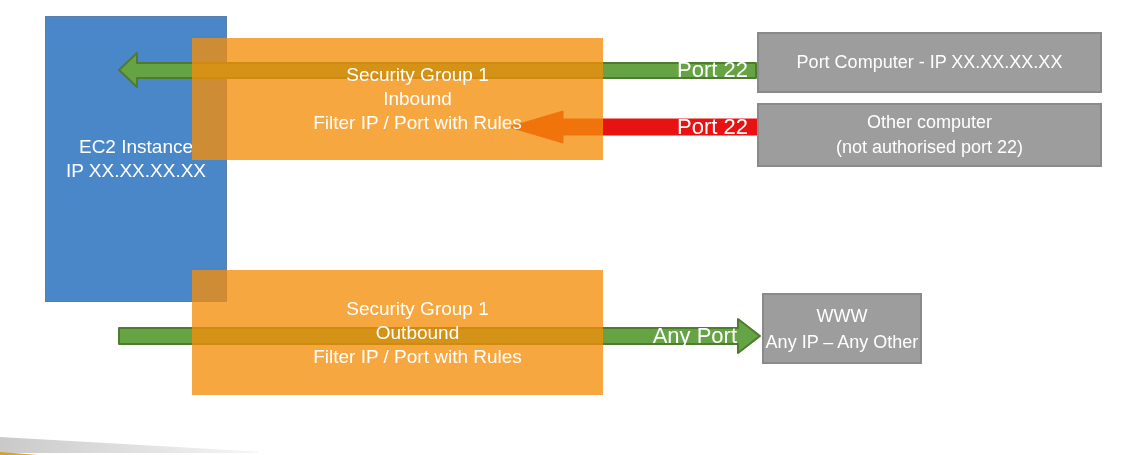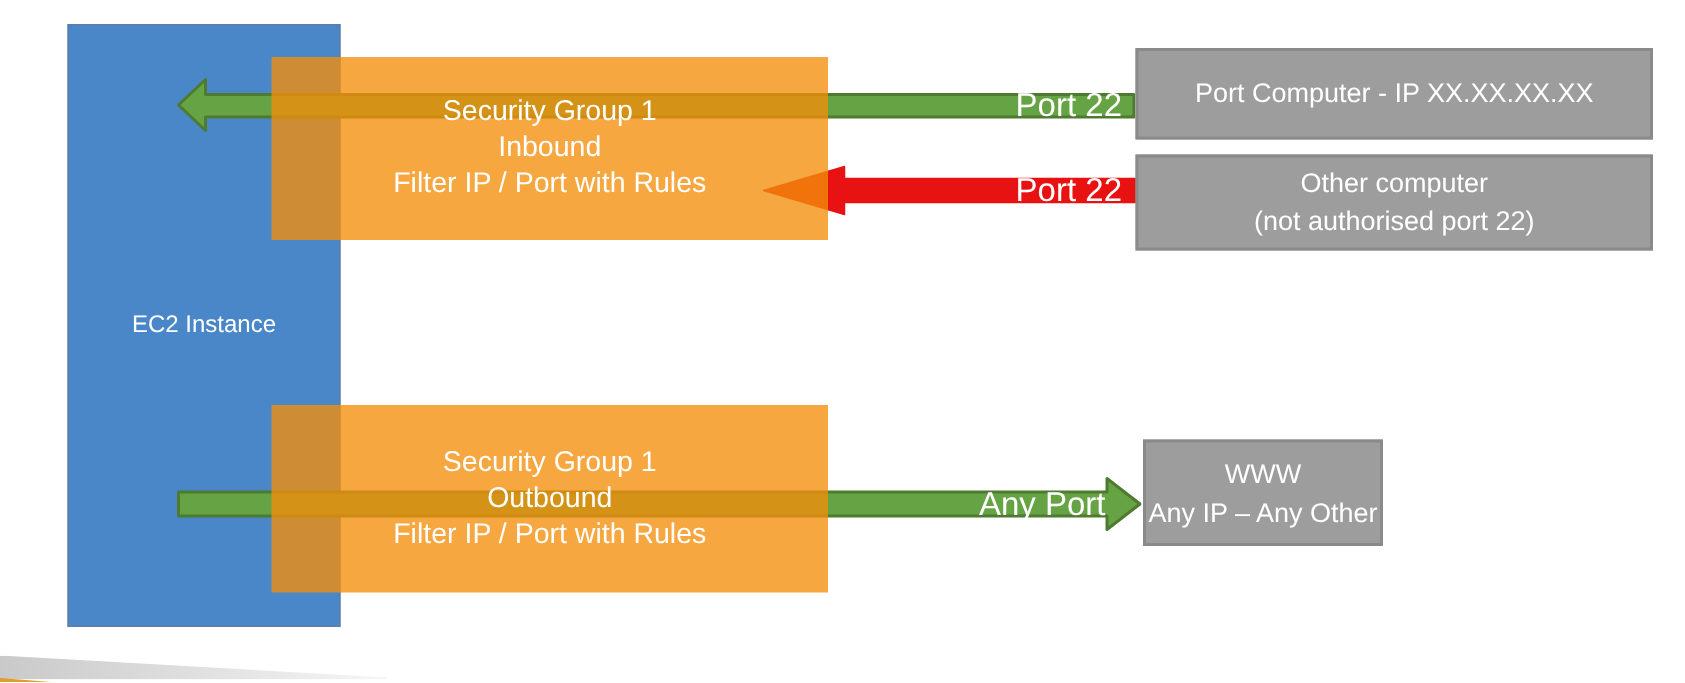--- a/index.html
+++ b/index.html
@@ -6,39 +6,40 @@
   #canvas {
     position:relative; width:1123px; height:455px; background:#ffffff;
     overflow:hidden;
     font-family:"Liberation Sans","DejaVu Sans",sans-serif;
     color:#ffffff;
   }
   .abs { position:absolute; }
 
   
   .ec2-box {
-    left:45px; top:16px; width:182px; height:402px;
+    left:45px; top:16px; width:182px; height:286px;
     background:var(--ec2-blue,#4A87C8);
     border:1px solid var(--ec2-blue-border,#5E7CA8);
     box-sizing:border-box;
     display:flex; flex-direction:column; justify-content:center; align-items:center;
-    text-align:center; font-size:16px; line-height:24px;
+    text-align:center; font-size:19px; line-height:24px;
     z-index:1;
   }
 
   
   .arrow-svg { z-index:2; display:block; }
 
   
   .sg-box {
-    left:181px; width:371px;
+    left:192px; width:371px;
     background:var(--security-group-orange-fill,rgba(243,142,10,0.78));
     display:flex; flex-direction:column; justify-content:center; align-items:center;
     text-align:center; font-size:19px; line-height:24px;
     z-index:3;
+    padding-left:40px;
   }
   .sg-inbound  { top:38px;  height:122px; }
   .sg-outbound { top:270px; height:125px; }
 
   
   .endpoint {
     left:757px; width:345px;
     background:var(--endpoint-gray,#9D9D9D);
     border:2px solid var(--endpoint-gray-border,#8A8A8A);
     box-sizing:border-box;
@@ -78,20 +79,21 @@
 </head>
 <body>
 
 <div id="canvas">
 
   <div class="abs swoosh"></div>
   <div class="abs swoosh-gold"></div>
 
   <div class="abs ec2-box">
     <span class="line">EC2 Instance</span>
+    <span class="line">IP XX.XX.XX.XX</span>
   </div>
 
   <svg class="abs arrow-svg" style="left:118px; top:52px;" width="639" height="36" viewBox="0 0 639 36">
     <polygon points="1,18 19,1 19,11 638,11 638,26 19,26 19,35" style="fill:var(--allowed-green,#66A344); stroke:var(--allowed-green-border,#4E7B2F); stroke-width:2; stroke-linejoin:round;"></polygon>
   </svg>
 
   <svg class="abs arrow-svg" style="left:508px; top:110px;" width="250" height="34" viewBox="0 0 250 34">
     <polygon points="1,17 55,1 55,9 249,9 249,25 55,25 55,33" style="fill:var(--blocked-red,#E81212); stroke:var(--blocked-red,#E81212); stroke-width:1; stroke-linejoin:round;"></polygon>
   </svg>
 

